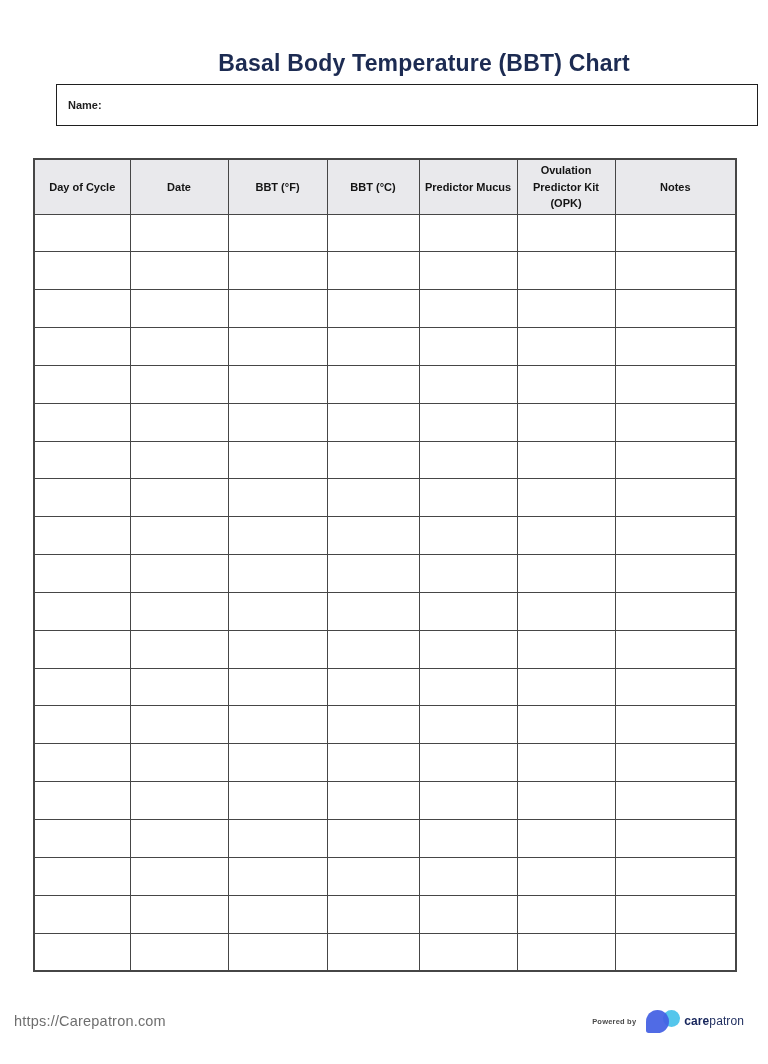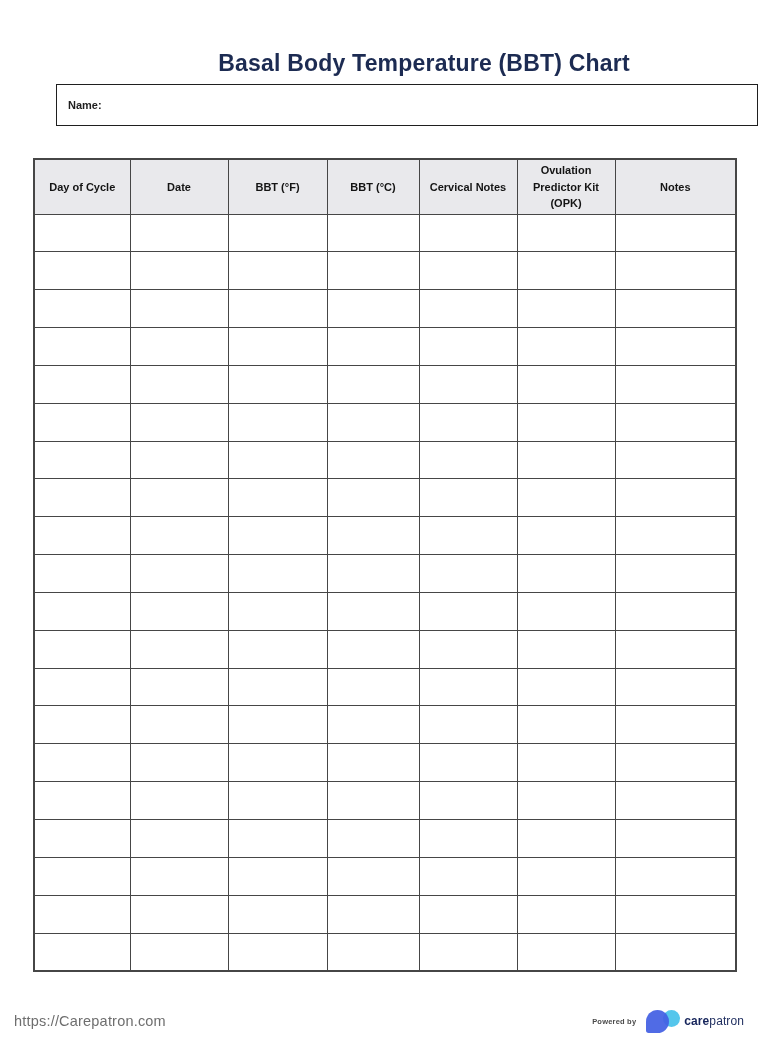--- a/index.html
+++ b/index.html
@@ -125,21 +125,21 @@
       <col class="col-5">
         <col class="col-6">
         <col class="col-7">
     </colgroup>
     <thead>
       <tr>
           <th>Day of Cycle</th>
           <th>Date</th>
           <th>BBT (°F)</th>
           <th>BBT (°C)</th>
-          <th>Cervical Notes</th>
+          <th>Predictor Mucus</th>
           <th>Ovulation Predictor Kit (OPK)</th>
           <th>Notes</th>
         </tr>
     </thead>
     <tbody>
         <tr>
           <td></td>
           <td></td>
           <td></td>
           <td></td>

